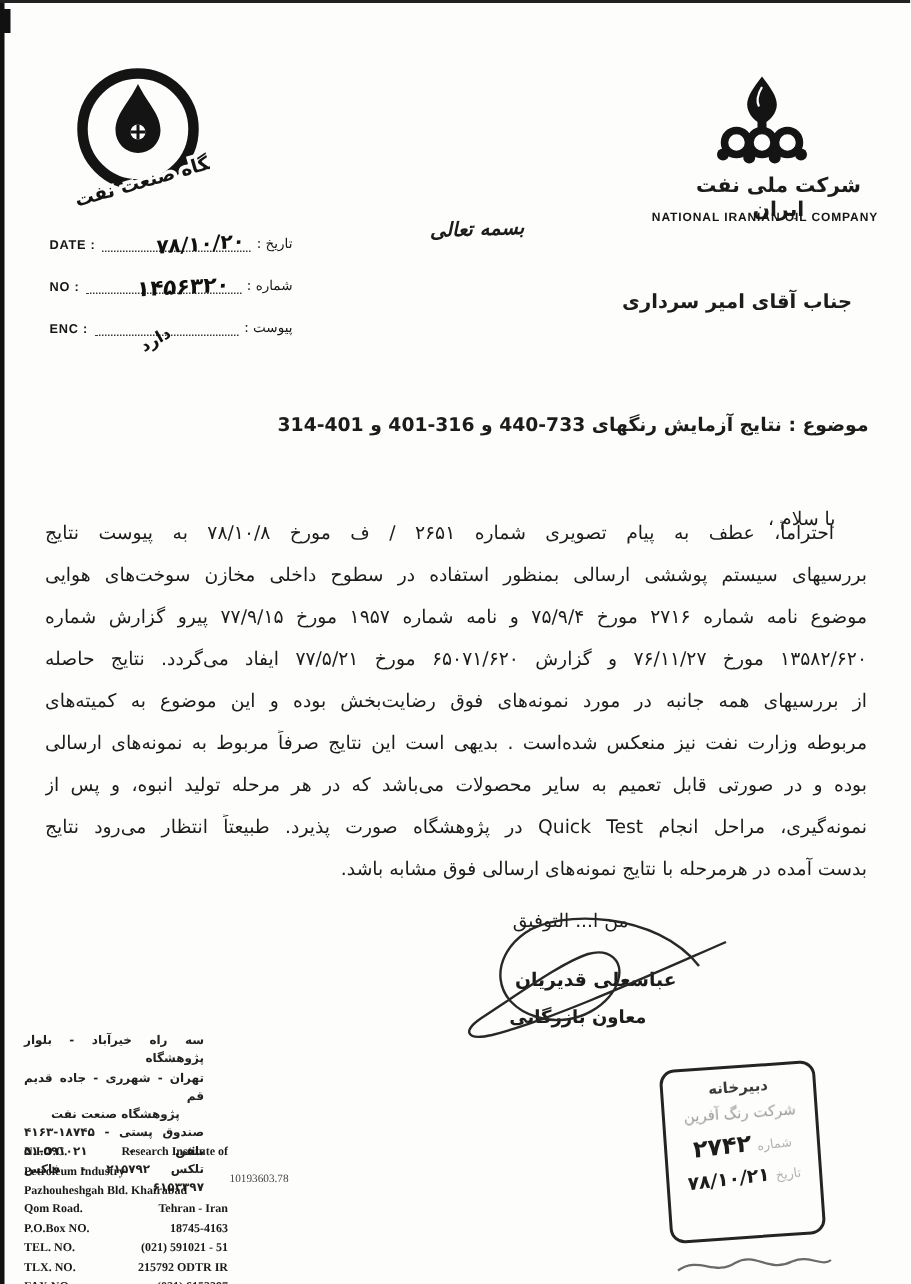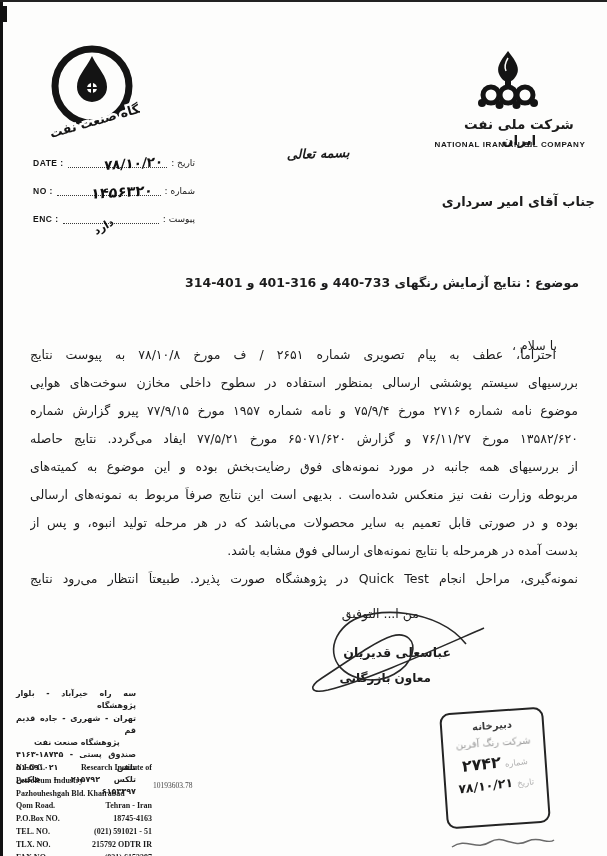--- a/index.html
+++ b/index.html
@@ -33,21 +33,21 @@
   
   .bismillah { position:absolute; left:278px; top:146px; width:80px; text-align:center;
     font-size:13px; font-weight:bold; font-style:italic; transform:rotate(-2deg); direction:rtl; }
   .nioc-logo { position:absolute; left:470px; top:50px; }
   .org-right-fa { position:absolute; left:446px; top:116px; width:146px; text-align:center;
     direction:rtl; font-size:13.5px; font-weight:bold; }
   .org-right-en { position:absolute; left:420px; top:140px; width:180px; text-align:center;
     font-family:"Liberation Sans", sans-serif; font-weight:bold; font-size:8px; letter-spacing:.6px; color:#161616; }
 
   
-  .recipient { position:absolute; right:12px; top:189px; direction:rtl; text-align:left;
+  .recipient { position:absolute; right:39px; top:189px; direction:rtl; text-align:left;
     font-size:13px; font-weight:bold; line-height:26px; }
   .subject { position:absolute; right:28px; top:275px; direction:rtl; white-space:nowrap;
     font-size:12.5px; font-weight:bold; }
   .salutation { position:absolute; right:50px; top:318px; direction:rtl; font-size:12.5px;margin-top:20px; }
   .body-text { position:absolute; left:30px; top:347px; width:548px; direction:rtl; font-size:12.5px; }
   .bl { height:28px; overflow:hidden; text-align:justify; text-align-last:justify; text-justify:inter-word; }
   .bl.indent { padding-right:22px; }
   .bl.last { text-align:right; text-align-last:right; }
 
   
@@ -146,22 +146,22 @@
   <div class="salutation">با سلام ،</div>
 
   <div class="body-text">
     <div class="bl indent">احتراماً، عطف به پیام تصویری شماره ۲۶۵۱ / ف مورخ ۷۸/۱۰/۸ به پیوست نتایج</div>
     <div class="bl">بررسیهای سیستم پوششی ارسالی بمنظور استفاده در سطوح داخلی مخازن سوخت‌های هوایی</div>
     <div class="bl">موضوع نامه شماره ۲۷۱۶ مورخ ۷۵/۹/۴ و نامه شماره ۱۹۵۷ مورخ ۷۷/۹/۱۵ پیرو گزارش شماره</div>
     <div class="bl">۱۳۵۸۲/۶۲۰ مورخ ۷۶/۱۱/۲۷ و گزارش ۶۵۰۷۱/۶۲۰ مورخ ۷۷/۵/۲۱ ایفاد می‌گردد. نتایج حاصله</div>
     <div class="bl">از بررسیهای همه جانبه در مورد نمونه‌های فوق رضایت‌بخش بوده و این موضوع به کمیته‌های</div>
     <div class="bl">مربوطه وزارت نفت نیز منعکس شده‌است . بدیهی است این نتایج صرفاً مربوط به نمونه‌های ارسالی</div>
     <div class="bl">بوده و در صورتی قابل تعمیم به سایر محصولات می‌باشد که در هر مرحله تولید انبوه، و پس از</div>
+    <div class="bl">نمونه‌گیری، مراحل انجام Quick Test در پژوهشگاه صورت پذیرد. طبیعتاً انتظار می‌رود نتایج</div>
     <div class="bl last">بدست آمده در هرمرحله با نتایج نمونه‌های ارسالی فوق مشابه باشد.</div>
-    <div class="bl">نمونه‌گیری، مراحل انجام Quick Test در پژوهشگاه صورت پذیرد. طبیعتاً انتظار می‌رود نتایج</div>
   </div>
 
   <div class="closing">من ا... التوفیق</div>
   <div class="signer-name">عباسعلی قدیریان</div>
   <div class="signer-title">معاون بازرگانی</div>
   <svg class="scrawl" width="200" height="95" viewBox="0 0 200 95">
     <path d="M178 38 C150 2 85 0 62 16 C38 33 40 63 70 72 C98 80 120 62 124 48 C128 34 118 26 104 30 C88 35 60 55 34 72 C20 81 22 88 40 84 C80 74 150 42 196 22" fill="none" stroke="#282828" stroke-width="1.6"></path>
   </svg>
 
   <div class="addr-fa">

